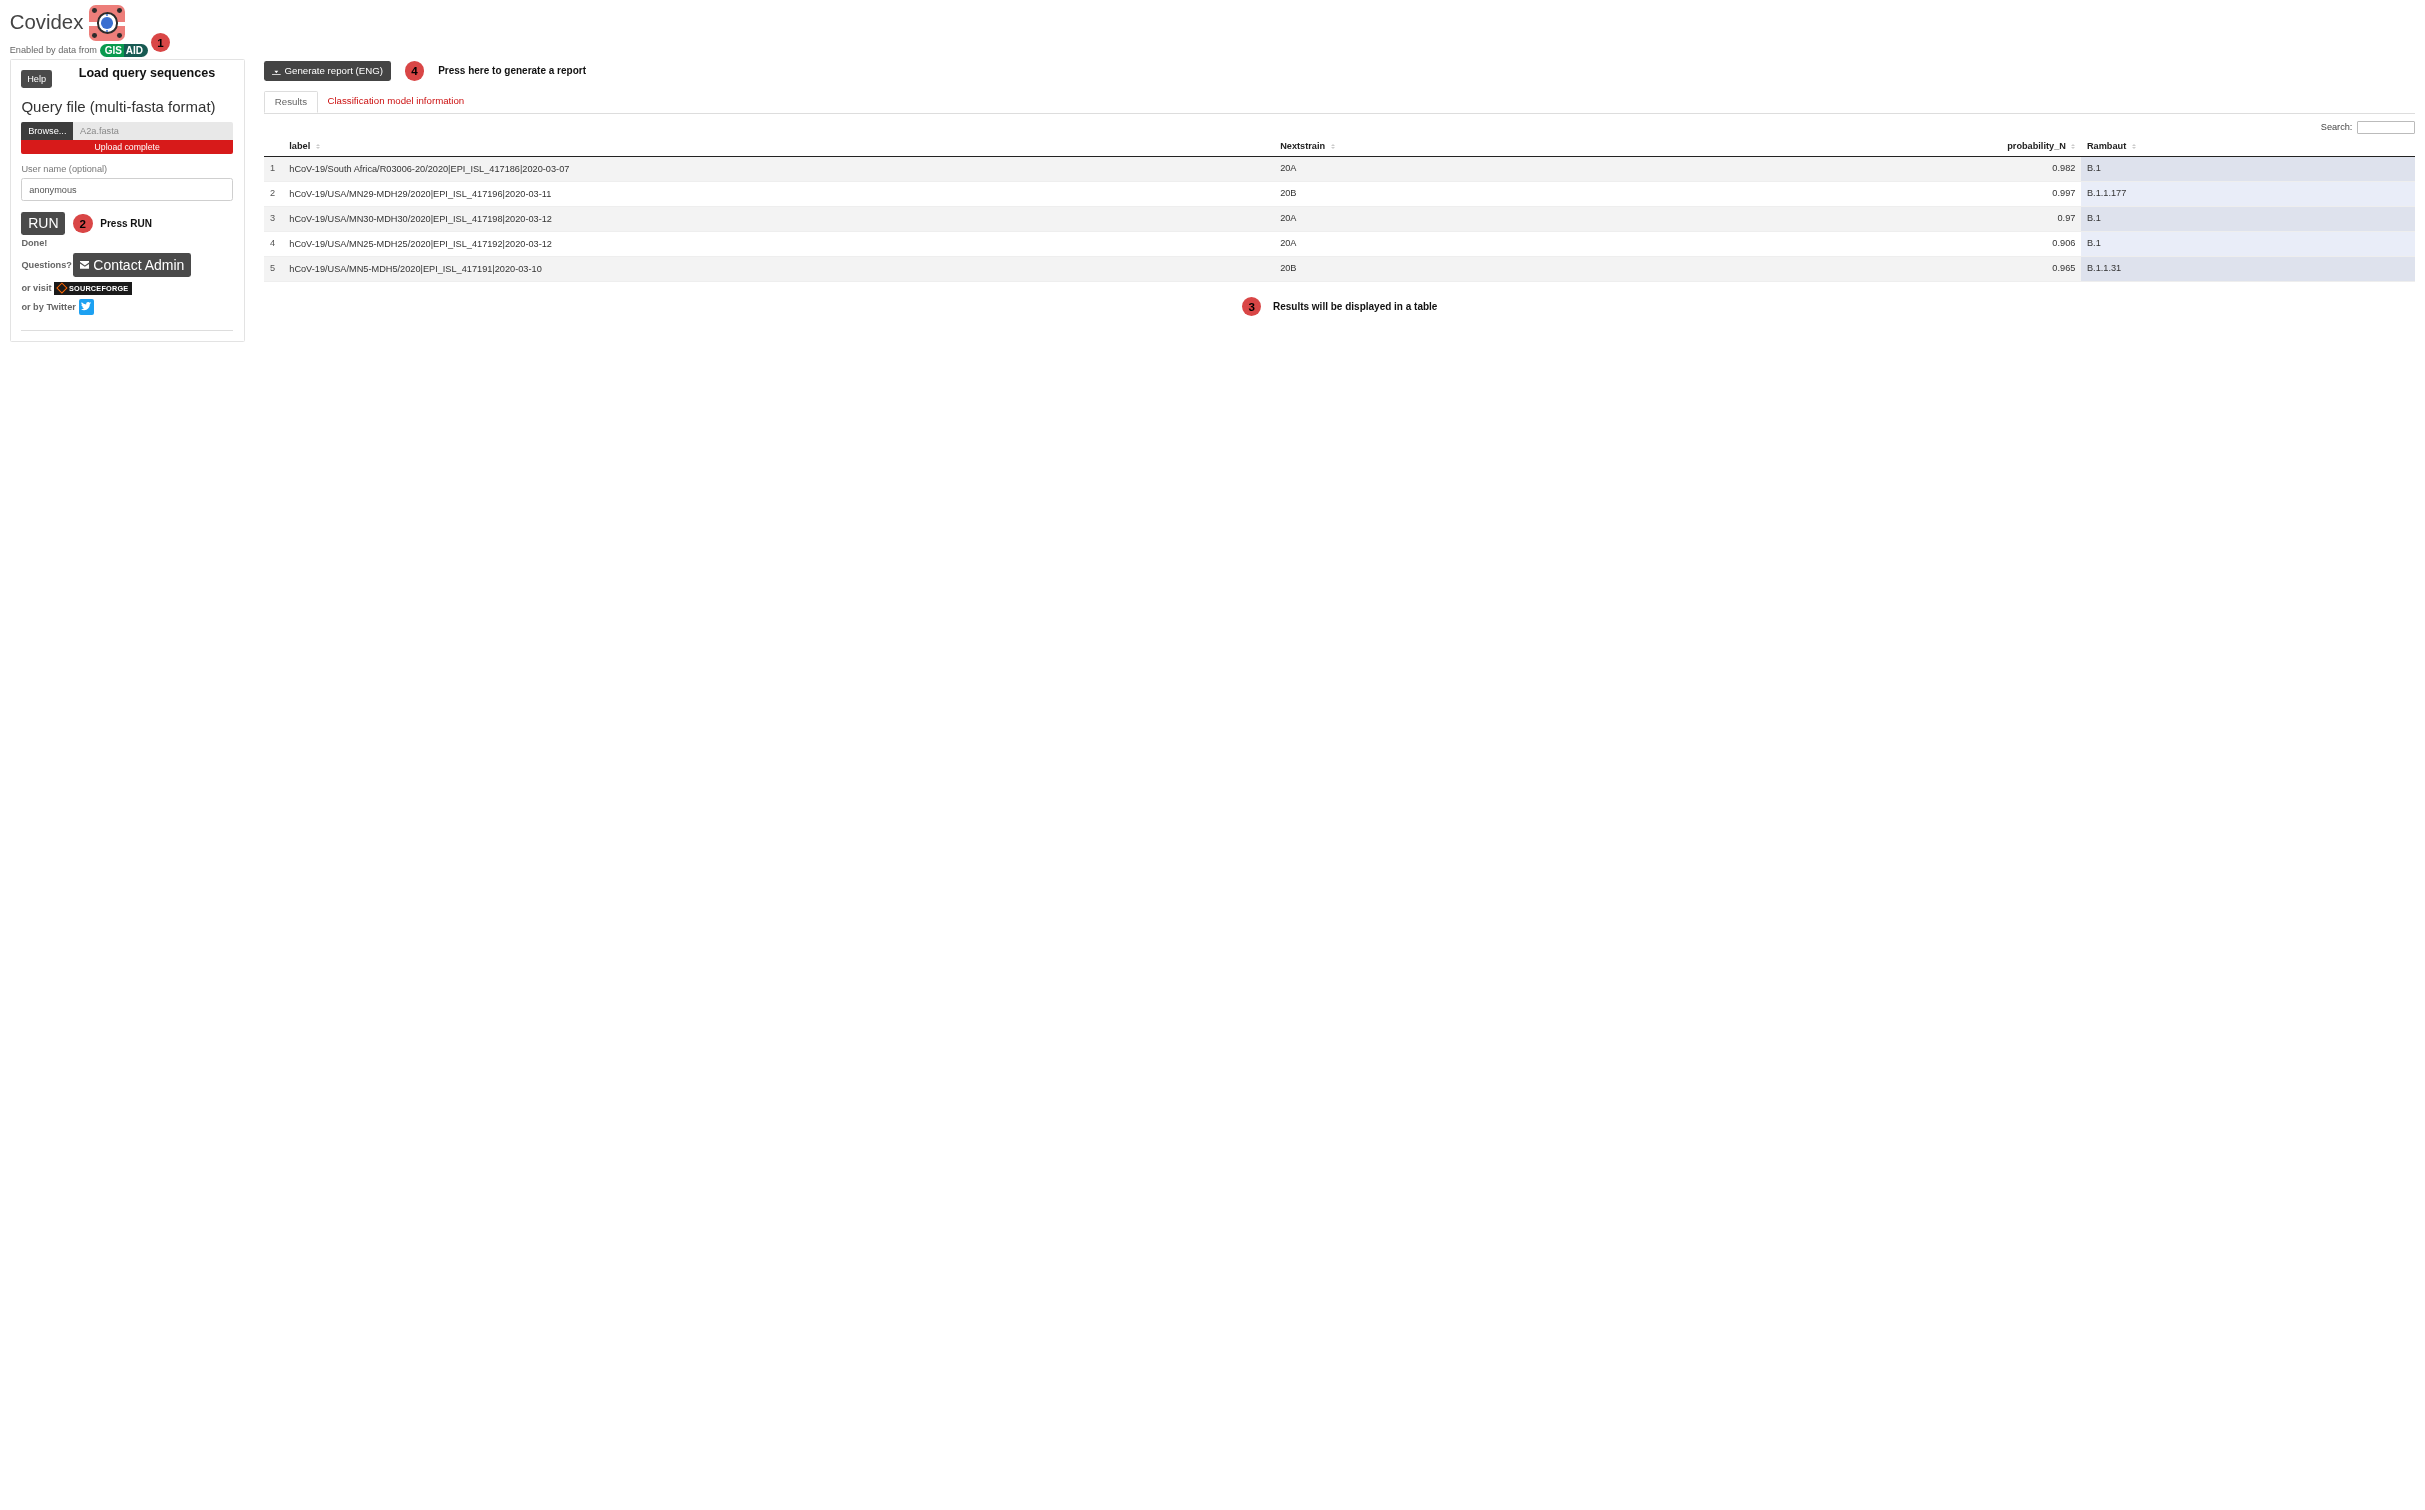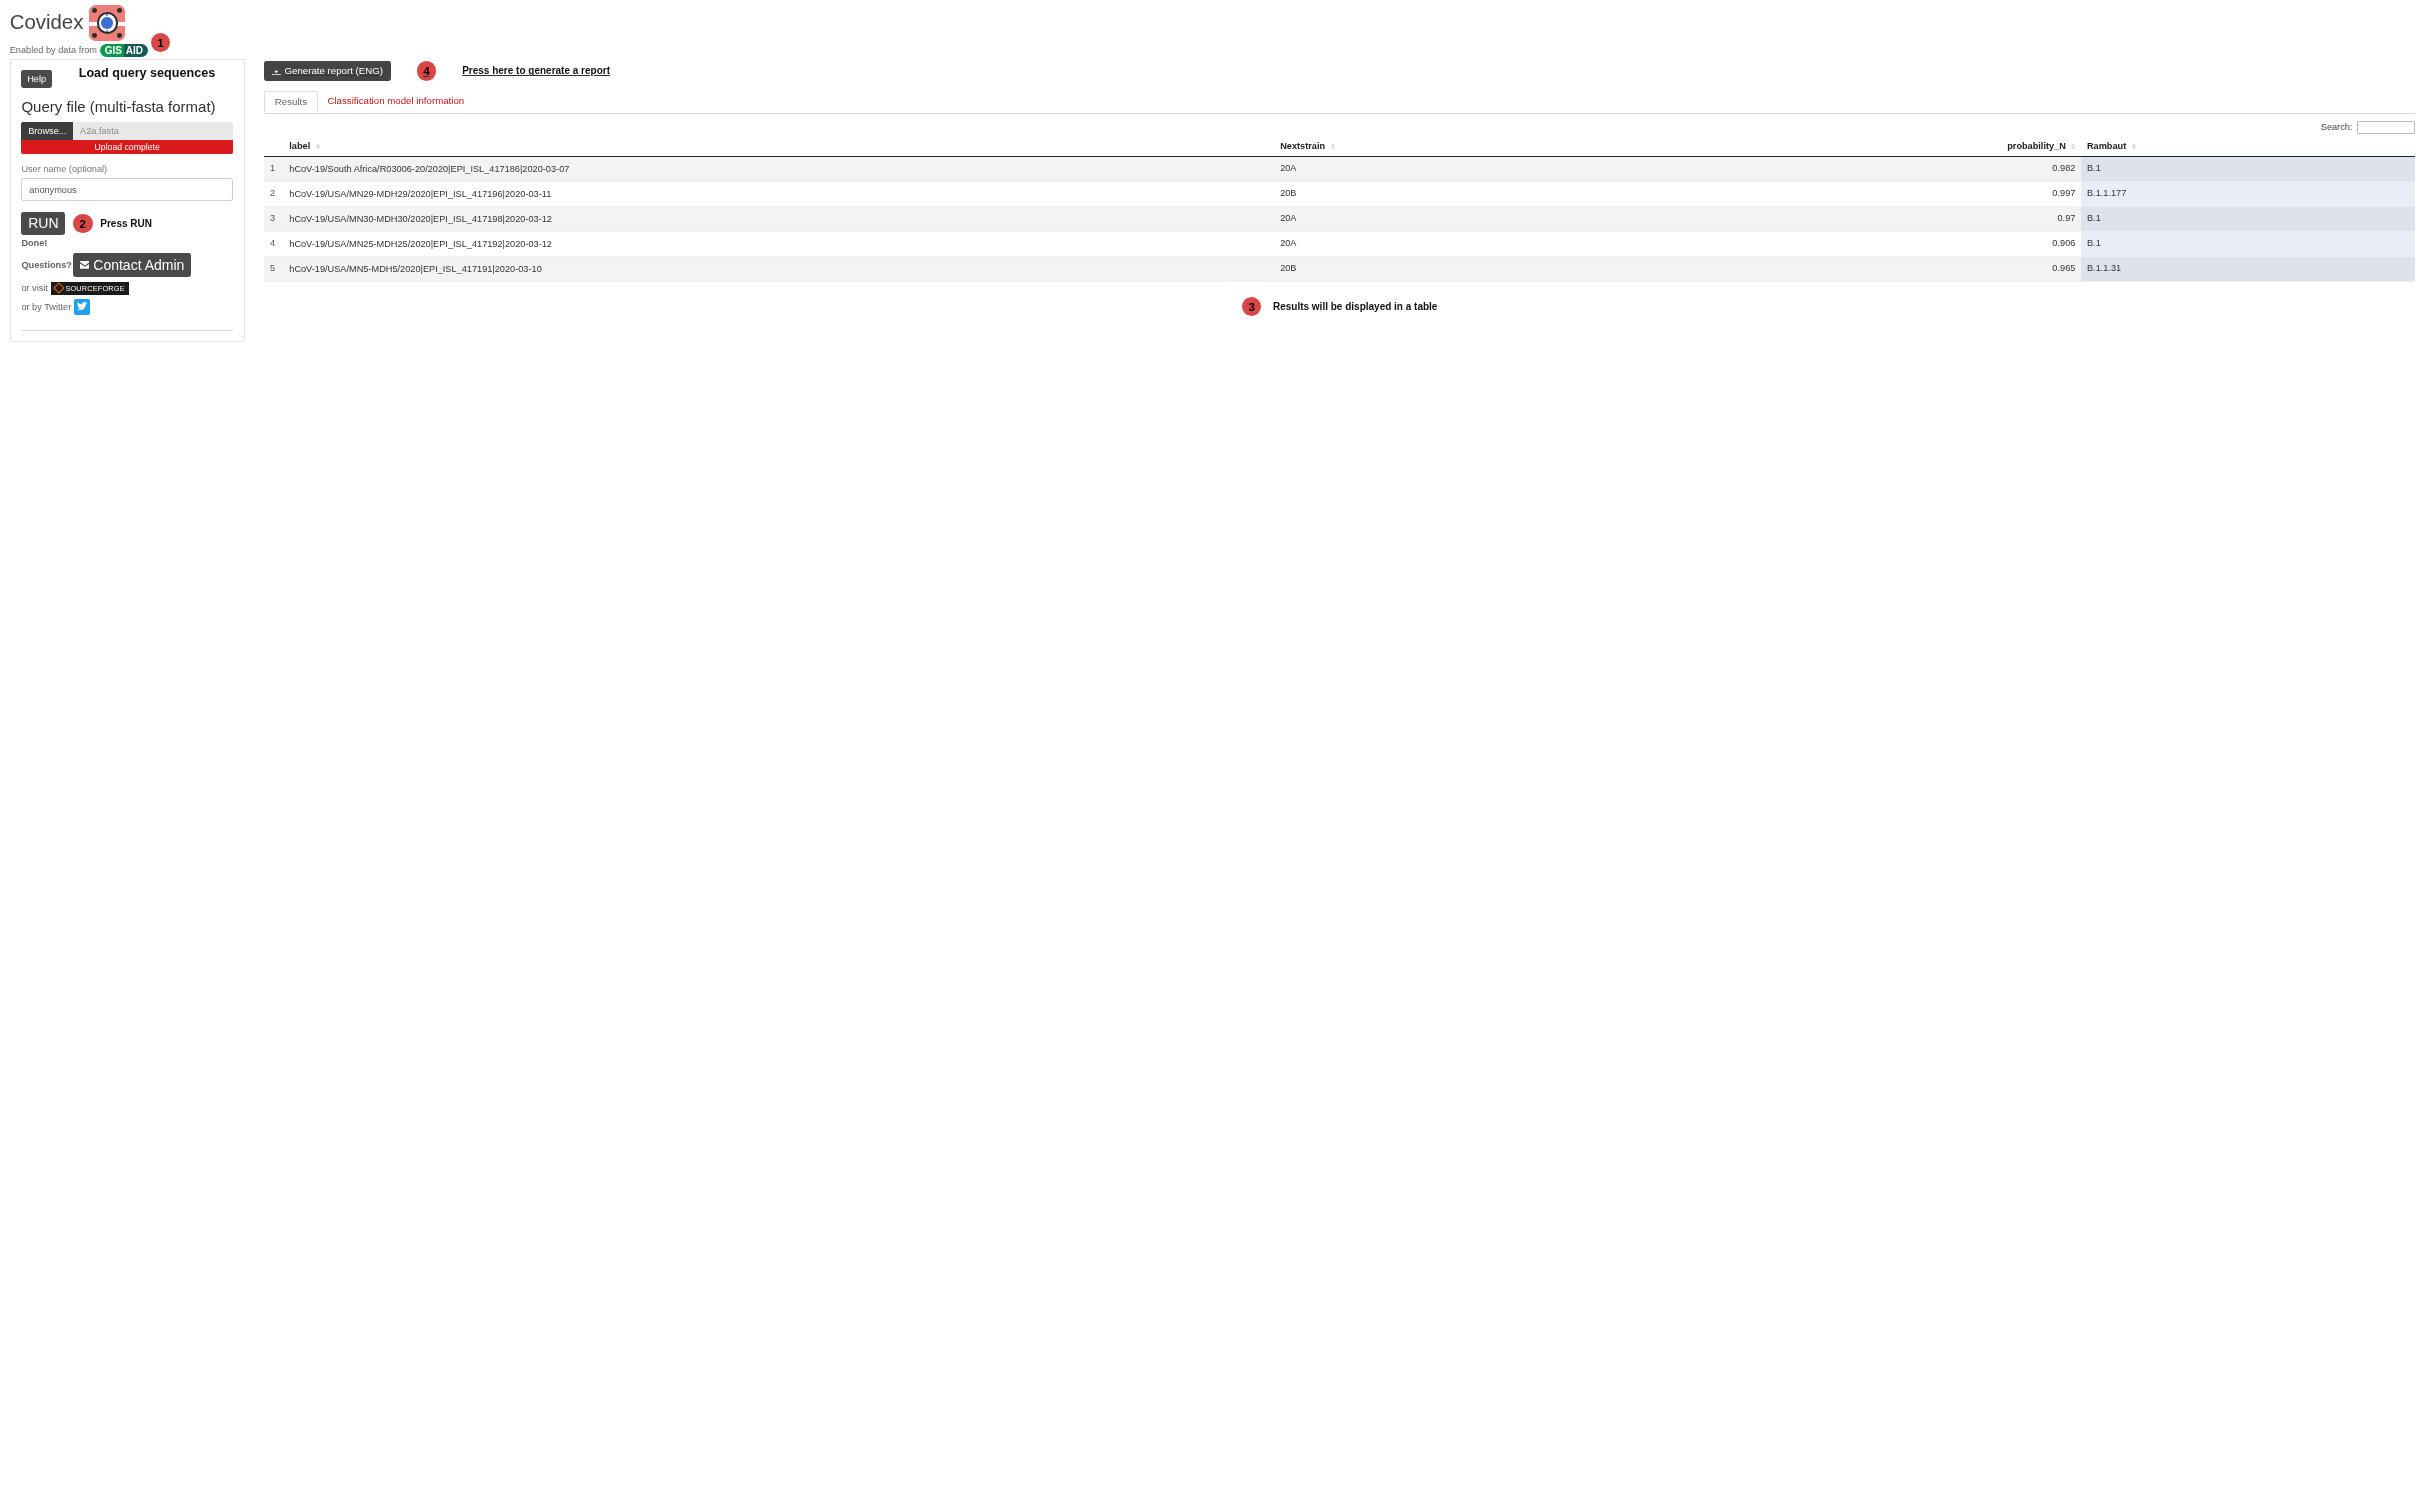--- a/index.html
+++ b/index.html
@@ -165,32 +165,32 @@
     padding: 5.3px 6.8px;
     font-size: 9.2px;
     border: 0.5px solid #cfcfcf;
     border-radius: 2.4px;
     color: #555;
   }
 
   .run-row { margin-top: 10.7px; display:flex; align-items:center; gap:7.8px;}
   .status-done { font-size:9.2px; color:#666; font-weight:600; margin-top:2.9px;}
   .questions-row { font-size:9.2px; color:#666; font-weight:600; margin-top:4.9px; display:flex; align-items:center; gap:1px; flex-wrap:wrap;}
-  .visit-row { font-size:9.2px; color:#666; font-weight:400; margin-top:4.9px; display:flex; align-items:center; gap:2.9px;}
+  .visit-row { font-size:9.2px; color:#666; font-weight:700; margin-top:4.9px; display:flex; align-items:center; gap:2.9px;}
   .sf-badge { background:#1a1a1a; color:#fff; padding:1.9px 3.9px; display:inline-flex; align-items:center; gap:2.9px; font-size:7.3px; letter-spacing:0.2px;}
   .sf-badge .diamond { width:7.8px; height:7.8px; border:1px solid #f60; transform:rotate(45deg); display:inline-block;}
   .tw-badge { width:15.5px; height:15.5px; background:#1da1f2; border-radius:1.9px; display:inline-flex; align-items:center; justify-content:center; }
   .tw-badge svg { fill:#fff; width:10.7px; height:10.7px;}
 
   
   .right {
     flex: 1;
     padding-top: 1.9px;
   }
-  .report-row { display:flex; align-items:center; gap:26px; margin-bottom:8.7px;text-decoration:underline;}
+  .report-row { display:flex; align-items:center; gap:14px; margin-bottom:8.7px;}
   .tabs { display:flex; border-bottom:0.5px solid #ddd; }
   .tab {
     padding: 4.9px 9.7px;
     font-size: 9.7px;
     cursor: pointer;
     position: relative;
     color:#c11;
   }
   .tab.active {
     border: 0.5px solid #ddd;

